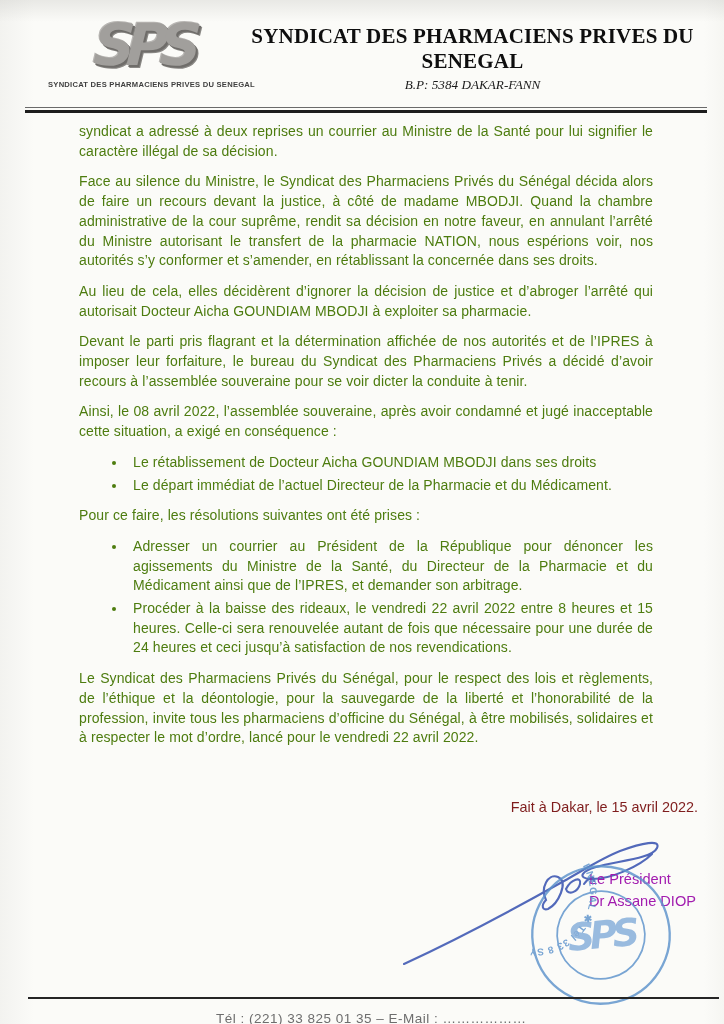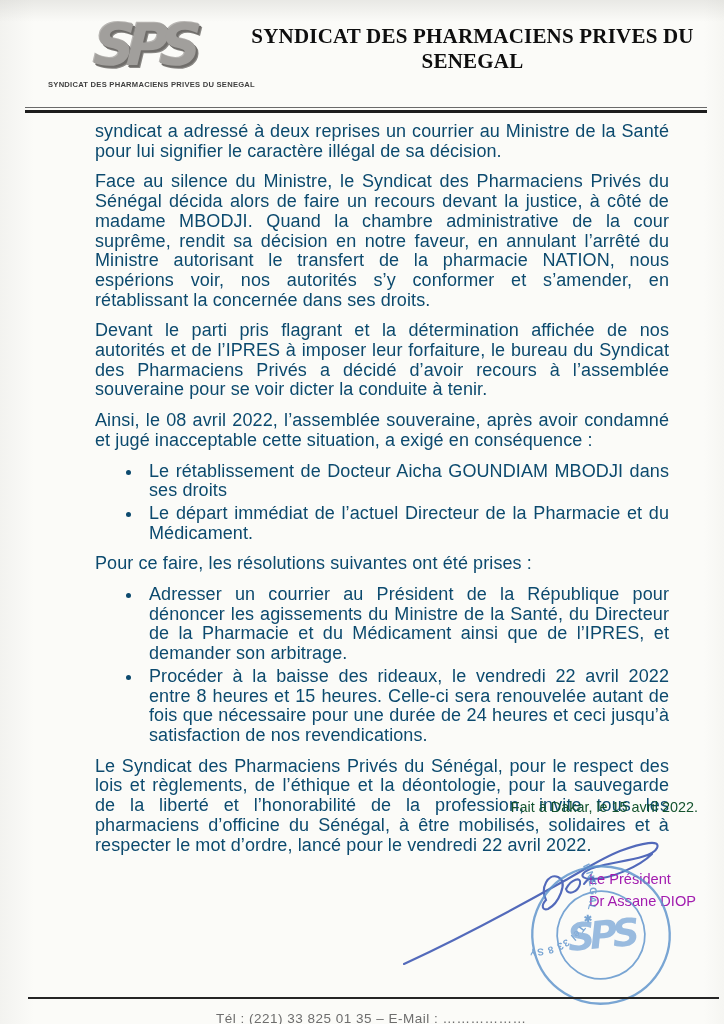--- a/index.html
+++ b/index.html
@@ -35,30 +35,30 @@
   .head-addr { font-style:italic; font-size:13.2px; color:#1b1b1b; margin-top:3px; }
   .head-addr sup { font-size:9px; }
 
   .head-rule {
     position:absolute; top:107px; left:25px; right:17px; height:2px;
     border-top:1.6px solid #6a6a6a; border-bottom:3.4px solid #1d1d1d;
   }
 
   
   .letter-body {
-    position:absolute; top:122px; left:95px; width:574px;
-    font-size:18px; line-height:19.7px; text-align:justify;
-    color:#0c4a6e; letter-spacing:.1px;
+    position:absolute; top:122px; left:79px; width:574px;
+    font-size:14px; line-height:19.7px; text-align:justify;
+    color:#4d7c0f; letter-spacing:.1px;
   }
   .letter-body p { margin:0 0 11px 0; }
   .letter-body ul { margin:0 0 11px 0; padding-left:48px; list-style:disc; }
   .letter-body li { padding-left:6px; margin:0 0 3px 0; }
 
   
-  .dateline { position:absolute; top:799px; right:26px; font-size:14.4px; color:#14532d; }
+  .dateline { position:absolute; top:799px; right:26px; font-size:14.4px; color:#7f1d1d; }
   .sign-block { position:absolute; top:868px; right:28px; 
     font-size:14.6px; line-height:22px; color:#a21caf; }
 
   .signature { position:absolute; left:398px; top:826px; width:280px; height:145px; }
   .signature svg { display:block; width:100%; height:100%; }
 
   .stamp { position:absolute; left:528px; top:862px; width:146px; height:146px;
     transform:rotate(-13deg); opacity:.82; }
   .stamp svg { display:block; width:100%; height:100%; }
 
@@ -73,27 +73,29 @@
 
 <div class="page">
 
   <div class="letterhead">
     <div class="logo-block">
       <div class="logo-sps">SPS</div>
       <div class="logo-caption">SYNDICAT DES  PHARMACIENS PRIVES DU SENEGAL</div>
     </div>
     <div class="head-text">
       <div class="head-title">SYNDICAT DES PHARMACIENS PRIVES DU SENEGAL</div>
+      <div class="head-addr">B.P: 5384 DAKAR-FANN</div>
     </div>
   </div>
   <div class="head-rule"></div>
 
   <div class="letter-body">
     <p>syndicat a adressé à deux reprises un courrier au Ministre de la Santé pour lui signifier le caractère illégal de sa décision.</p>
     <p>Face au silence du Ministre, le Syndicat des Pharmaciens Privés du Sénégal décida alors de faire un recours devant la justice, à côté de madame MBODJI. Quand la chambre administrative de la cour suprême, rendit sa décision en notre faveur, en annulant l’arrêté du Ministre autorisant le transfert de la pharmacie NATION, nous espérions voir, nos autorités s’y conformer et s’amender, en rétablissant la concernée dans ses droits.</p>
+    <p>Au lieu de cela, elles décidèrent d’ignorer la décision de justice et d’abroger l’arrêté qui autorisait Docteur Aicha GOUNDIAM MBODJI à exploiter sa pharmacie.</p>
     <p>Devant le parti pris flagrant et la détermination affichée de nos autorités et de l’IPRES à imposer leur forfaiture, le bureau du Syndicat des Pharmaciens Privés a décidé d’avoir recours à l’assemblée souveraine pour se voir dicter la conduite à tenir.</p>
     <p>Ainsi, le 08 avril 2022, l’assemblée souveraine, après avoir condamné et jugé inacceptable cette situation, a exigé en conséquence :</p>
     <ul>
       <li>Le rétablissement de Docteur Aicha GOUNDIAM MBODJI  dans ses droits</li>
       <li>Le départ immédiat de l’actuel Directeur de la Pharmacie et du Médicament.</li>
     </ul>
     <p>Pour ce faire, les résolutions suivantes ont été prises :</p>
     <ul>
       <li>Adresser un courrier au Président de la République pour dénoncer les agissements du Ministre de la Santé, du Directeur de la Pharmacie et du Médicament ainsi que de l’IPRES, et demander son arbitrage.</li>
       <li>Procéder à la baisse des rideaux, le vendredi 22 avril 2022 entre 8 heures et 15 heures. Celle-ci sera renouvelée  autant de fois que nécessaire pour une durée de 24 heures et ceci jusqu’à satisfaction de nos revendications.</li>

